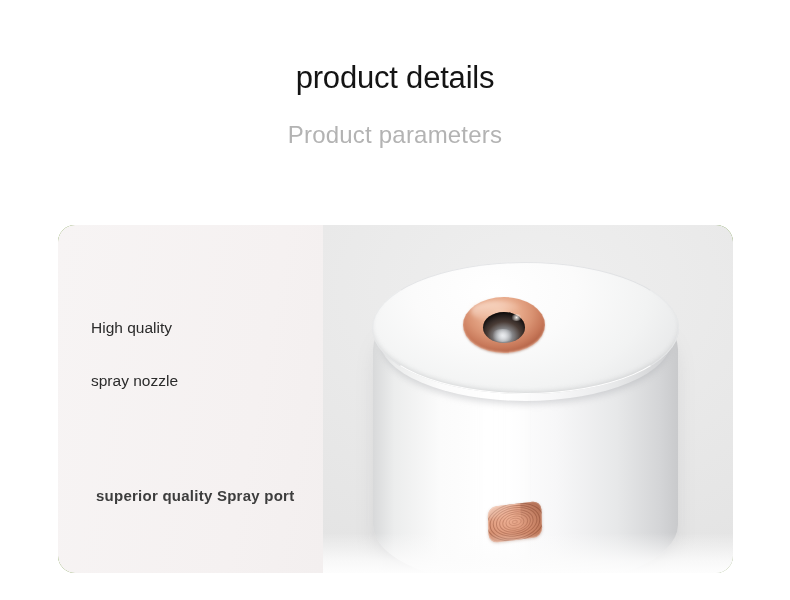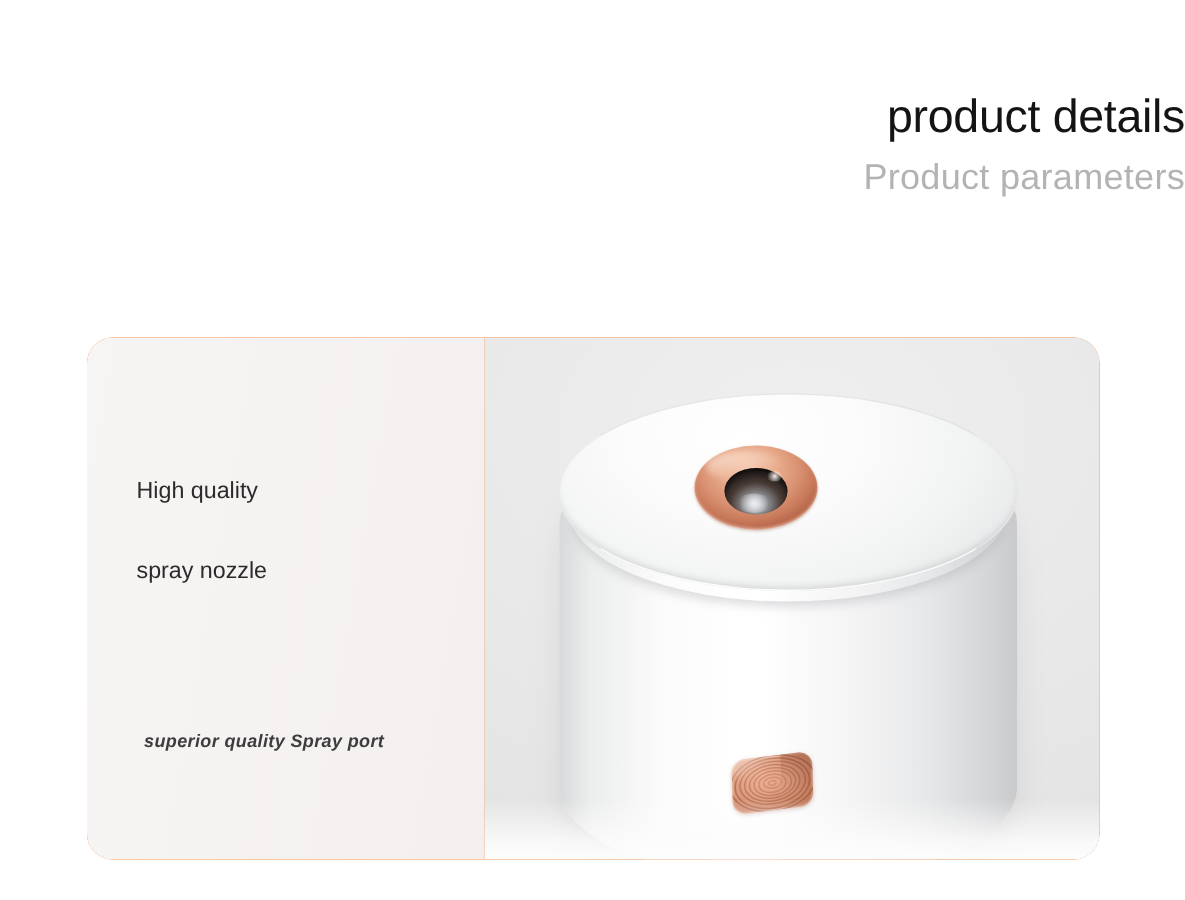--- a/index.html
+++ b/index.html
@@ -8,57 +8,57 @@
   body{
     background:#ffffff;
     font-family:"Liberation Sans", sans-serif;
     overflow:hidden;
     position:relative;
   }
 
   
   #heading{
     position:absolute; left:0; top:0; width:790px; height:200px;
-    text-align:right;
+    text-align:center;
   }
   #page-title{
     position:absolute; left:0; top:58px; width:790px;
     font-size:31px; font-weight:500; letter-spacing:-0.2px;
     color:#141414; line-height:40px;
   }
   #page-subtitle{
-    position:absolute; left:0; top:102px; width:790px;
+    position:absolute; left:0; top:118px; width:790px;
     font-size:24px; font-weight:400; letter-spacing:0.2px;
     color:#b3b3b3; line-height:34px;
   }
 
   
   #card{
     position:absolute; left:58px; top:225px;
     width:675px; height:348px;
     border-radius:17px;
     overflow:hidden;
-    background:#f97316;
+    background:#4d7c0f;
   }
 
   
   #info-panel{
     position:absolute; left:0; top:0; width:265px; height:100%;
     background:linear-gradient(100deg,#f7f4f4 0%,#f5f1f1 70%,#f3efef 100%);
   }
   .info-line{
     position:absolute; left:33px;
     font-size:15.5px; color:#2b2b2b; font-weight:400; white-space:nowrap;
   }
   #info-line-1{ top:94px; }
   #info-line-2{ top:147px;text-align:center; }
   #info-caption{
     position:absolute; left:38px; top:262px;
-    font-size:12px; font-weight:700; color:#3d3d3d;
-    letter-spacing:0.25px; white-space:nowrap;font-style:italic;
+    font-size:15px; font-weight:700; color:#3d3d3d;
+    letter-spacing:0.25px; white-space:nowrap;
   }
 
   
   #photo{
     position:absolute; left:265px; top:0; right:0; bottom:0;
     background:
       radial-gradient(120% 100% at 50% 18%, #efefef 0%, #e9e9e9 45%, #e2e2e2 100%);
     overflow:hidden;
   }
   

